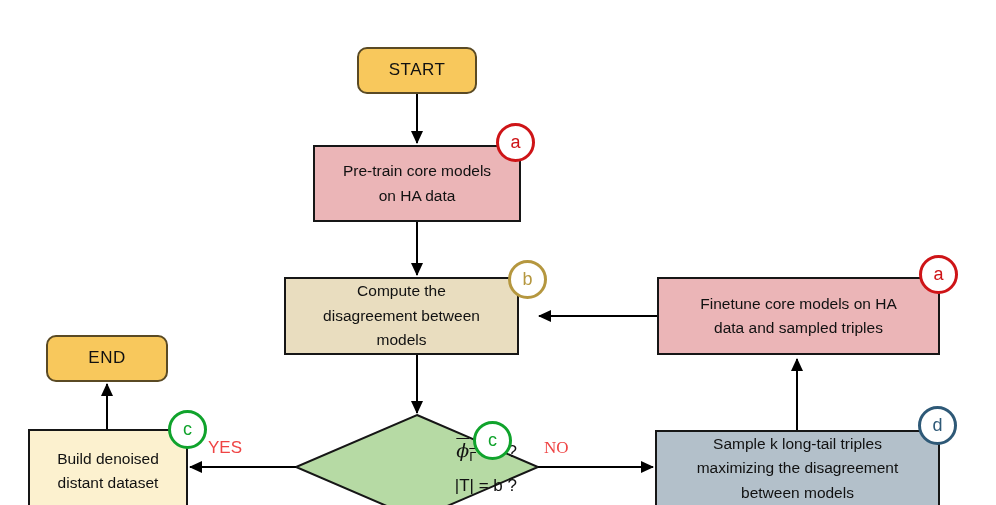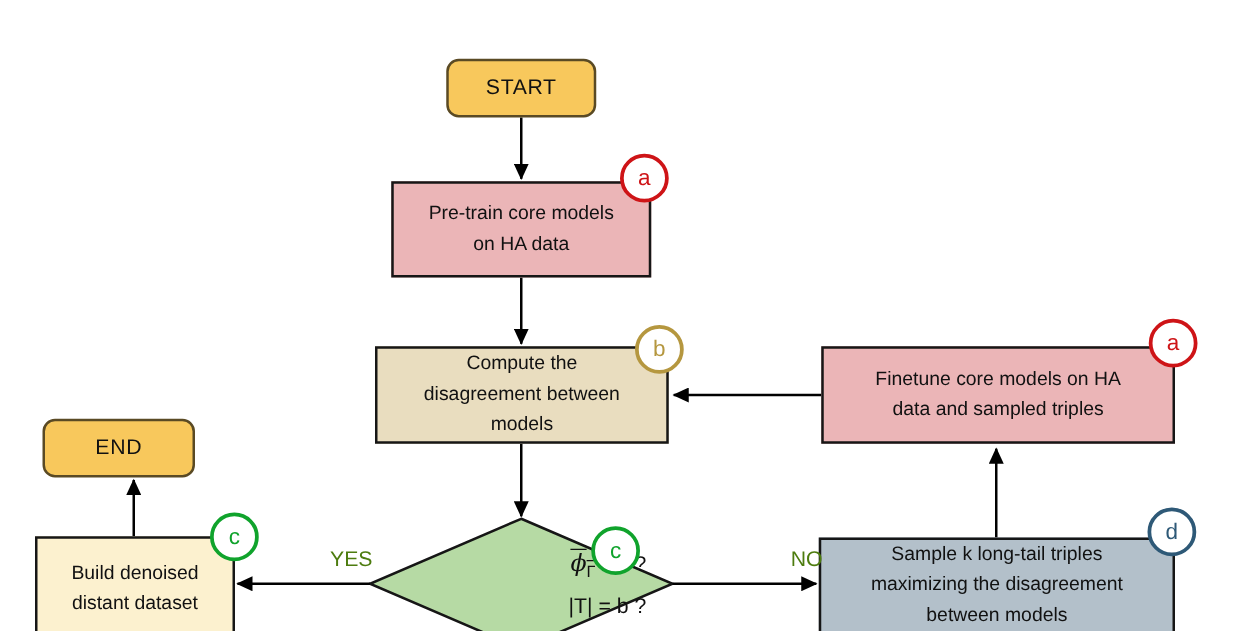--- a/index.html
+++ b/index.html
@@ -40,22 +40,22 @@
     letter-spacing: 0.5px;
     line-height: 1.2;
   }
   .pink  { background: var(--pink_fill); text-align: center; }
   .tan   { background: var(--tan_fill); }
   .cream { background: var(--cream_fill); }
   .slate { background: var(--slate_fill); }
 
   #node-start    { left: 357px; top: 15px;  width: 120px; height: 47px; }
   #node-pretrain { left: 313px; top: 113px; width: 208px; height: 77px; }
-  #node-compute  { left: 300px; top: 245px; width: 235px; height: 78px; }
-  #node-end      { left: 34px;  top: 303px; width: 122px; height: 47px; }
+  #node-compute  { left: 284px; top: 245px; width: 235px; height: 78px; }
+  #node-end      { left: 46px;  top: 303px; width: 122px; height: 47px; }
   #node-build    { left: 28px;  top: 397px; width: 160px; height: 84px; }
   #node-sample   { left: 655px; top: 398px; width: 285px; height: 77px; }
   #node-finetune { left: 657px; top: 245px; width: 283px; height: 78px; }
 
   #decision-text {
     position: absolute;
     left: 317px; top: 398px;
     width: 200px; height: 74px;
     z-index: 2;
     display: flex;
@@ -95,27 +95,27 @@
   #badge-pretrain { left: 496px; top: 91px;  }
   #badge-compute  { left: 508px; top: 228px; }
   #badge-decision { left: 473px; top: 389px; }
   #badge-build    { left: 168px; top: 378px; }
   #badge-sample   { left: 918px; top: 374px; }
   #badge-finetune { left: 919px; top: 223px; }
 
   .edge-label {
     position: absolute;
     width: 90px;
-    text-align: right;
+    text-align: left;
     font-size: 17px;
     z-index: 2;
-    color: #4d7c0f;
+    color: #ef4444;
   }
   #label-yes { left: 208px; top: 406px; }
-  #label-no  { left: 568px; top: 406px; }
+  #label-no  { left: 544px; top: 406px; font-family: Liberation Serif, serif; }
 </style>
 </head>
 <body>
 
 <div id="canvas">
 
   <svg id="edges-svg" viewBox="0 0 996 505" xmlns="http://www.w3.org/2000/svg">
     <defs>
       <marker id="ah" markerUnits="userSpaceOnUse" markerWidth="14" markerHeight="12" refX="12" refY="6" orient="auto">
         <path d="M0,0 L13,6 L0,12 Z" fill="#000000"></path>

